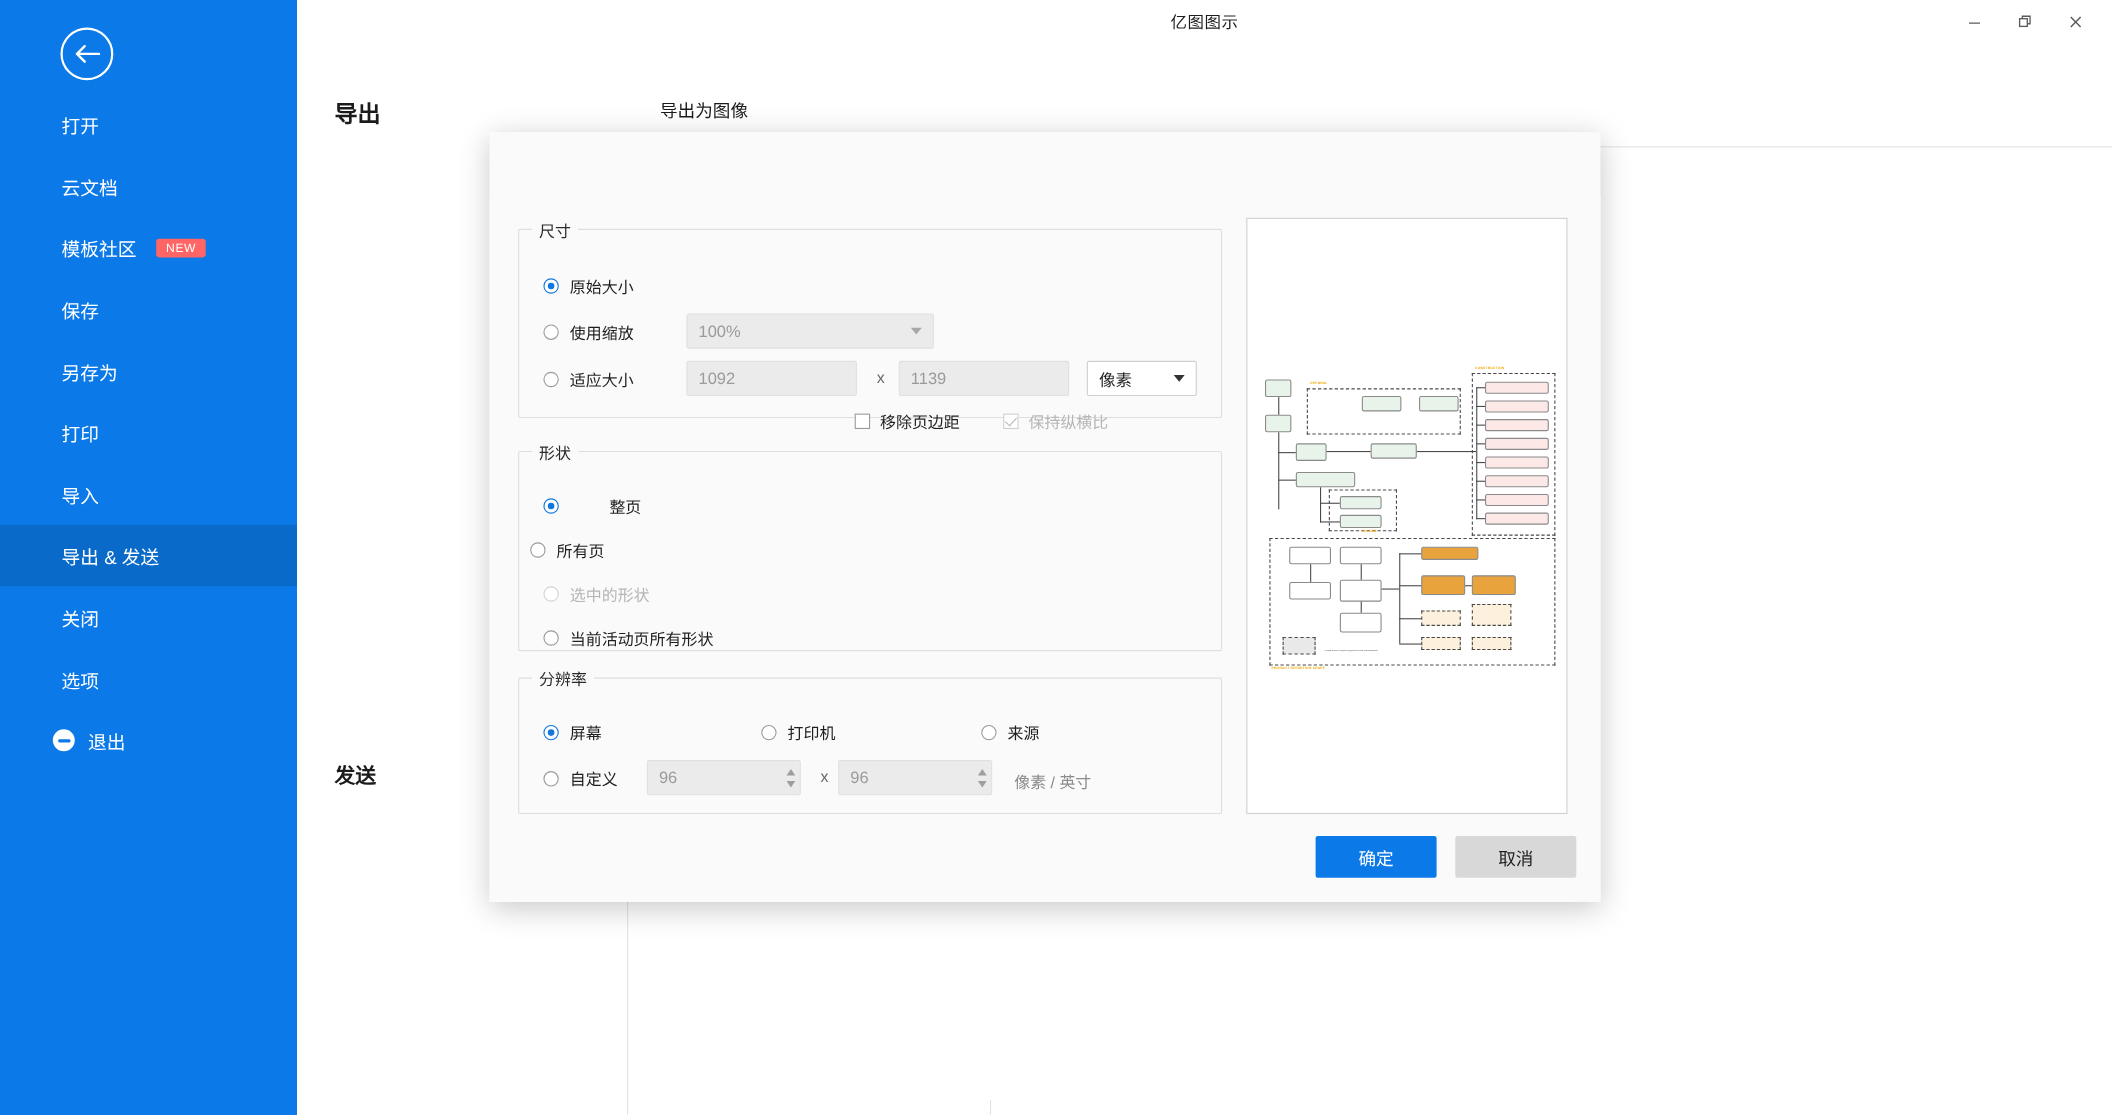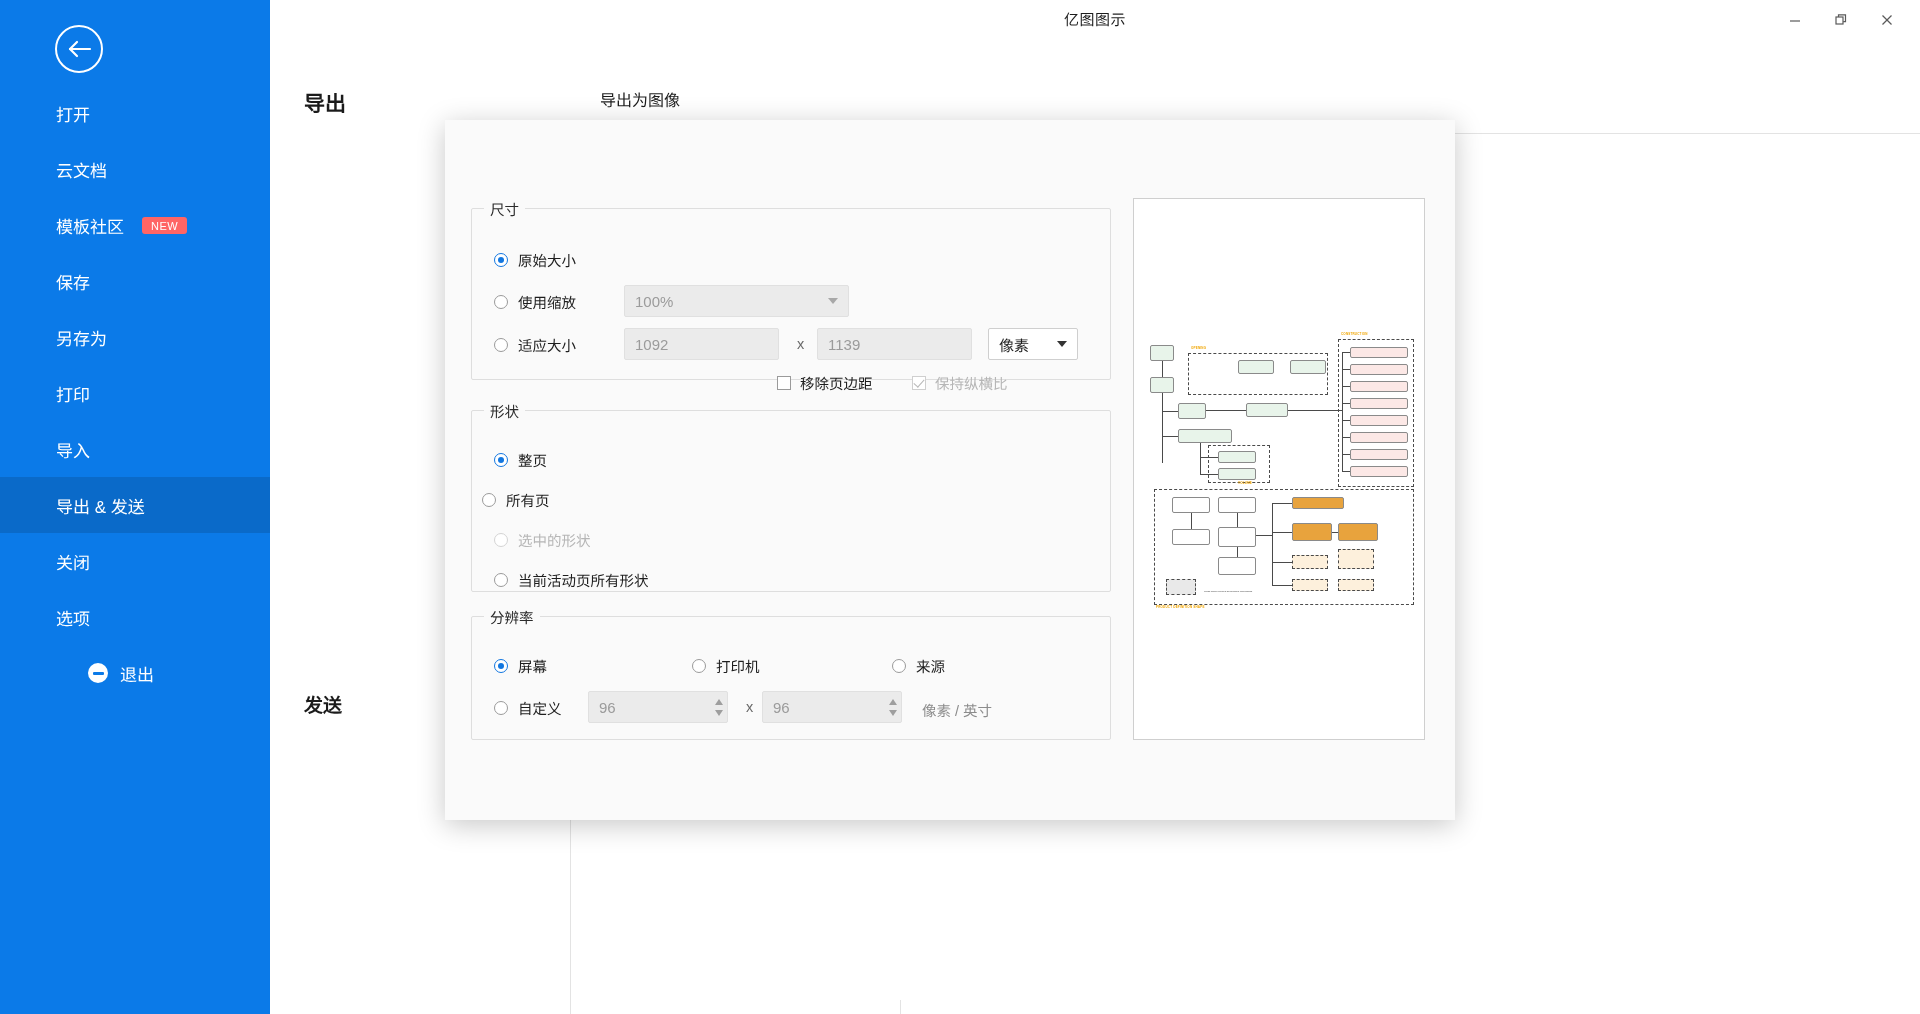--- a/index.html
+++ b/index.html
@@ -52,21 +52,21 @@
     padding-left: 56px; color: #ffffff; font-size: 17px;
     cursor: pointer; position: relative;
   }
   .nav-item.active { background: #0a6ac9; }
   .badge-new {
     margin-left: 18px; background: #ff6565; color: #fff;
     font-size: 11px; font-weight: normal; letter-spacing: .5px;
     padding: 3px 9px 2px; border-radius: 3px;
   }
   .nav-exit {
-    display:flex; align-items:center; padding-left: 88px; height: 56px;
+    display:flex; align-items:center; padding-left: 48px; height: 56px;
     color:#fff; font-size:17px; cursor:pointer;
   }
   .exit-icon {
     width: 20px; height: 20px; border-radius: 50%; background:#fff;
     display:flex; align-items:center; justify-content:center; margin-right: 12px;
   }
   .exit-icon i { display:block; width: 11px; height: 3px; background:#0b7ae8; border-radius:1px;}
 
   
   .content { position: absolute; left: 270px; top: 40px; right: 0; bottom: 0; background:#fff; }
@@ -434,39 +434,39 @@
           <span class="radio"></span>
           <span class="radio-label">适应大小</span>
         </div>
         <div class="field" style="position:absolute; left:152px; top:109px; width:155px;">
           <span>1092</span>
         </div>
         <span class="x-sep" style="position:absolute; left:315px; top:117px;">x</span>
         <div class="field" style="position:absolute; left:345px; top:109px; width:155px;">
           <span>1139</span>
         </div>
-        <div class="field white select" style="position:absolute; left:516px; top:109px; width:90px;">
+        <div class="field white select" style="position:absolute; left:516px; top:109px; width:100px;">
           <span>像素</span>
           <span class="caret" style="border-top-color:#333"></span>
         </div>
 
         <div class="row" style="left:305px; top:153px;">
           <span class="checkbox"></span>
           <span class="cb-label">移除页边距</span>
         </div>
         <div class="row" style="left:440px; top:153px;">
           <span class="checkbox disabled checked-disabled"></span>
           <span class="cb-label disabled">保持纵横比</span>
         </div>
       </fieldset>
 
       <fieldset class="group g-shape">
         <legend>形状</legend>
 
-        <div class="row" style="left:22px; top:28px;">
+        <div class="row" style="left:22px; top:28px;gap:36px;">
           <span class="radio checked"></span>
           <span class="radio-label">整页</span>
         </div>
         <div class="row" style="left:10px; top:68px;">
           <span class="radio"></span>
           <span class="radio-label">所有页</span>
         </div>
         <div class="row" style="left:22px; top:108px;">
           <span class="radio disabled"></span>
           <span class="radio-label disabled">选中的形状</span>
@@ -587,17 +587,21 @@
             <div class="tline" style="left:130px;top:186px;width:0.8px;height:82px;"></div>
             <div class="tline" style="left:130px;top:186px;width:20px;height:0.8px;"></div>
             <div class="tline" style="left:130px;top:215px;width:20px;height:0.8px;"></div>
             <div class="tline" style="left:130px;top:245px;width:20px;height:0.8px;"></div>
             <div class="tline" style="left:130px;top:268px;width:20px;height:0.8px;"></div>
             <div class="tline" style="left:190px;top:215px;width:6px;height:0.8px;"></div>
           </div>
         </div>
       </div>
 
+      <div class="dlg-actions">
+        <button class="btn btn-primary">确定</button>
+        <button class="btn btn-secondary">取消</button>
+      </div>
 
     </div>
   </div>
 
 </div>
 
 </body></html>

